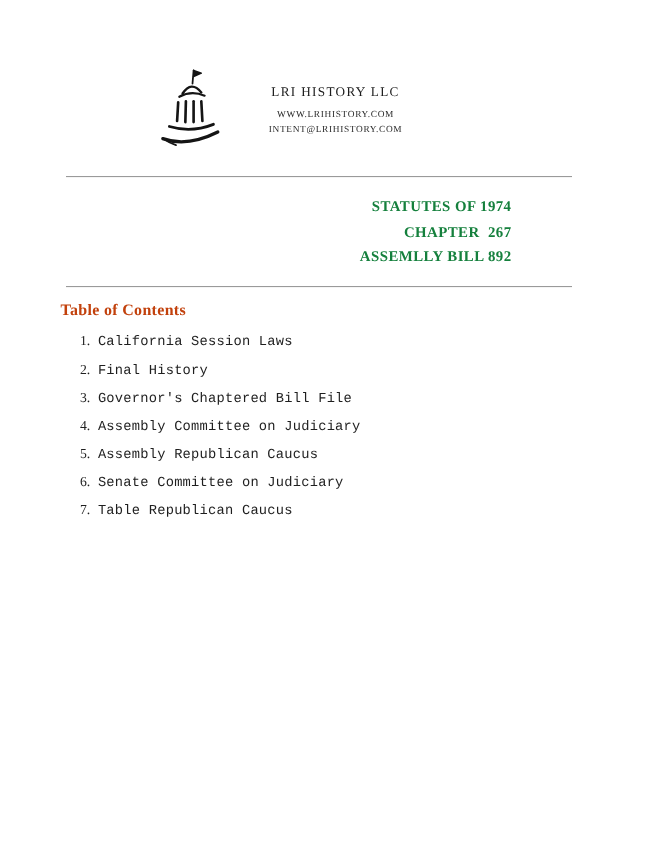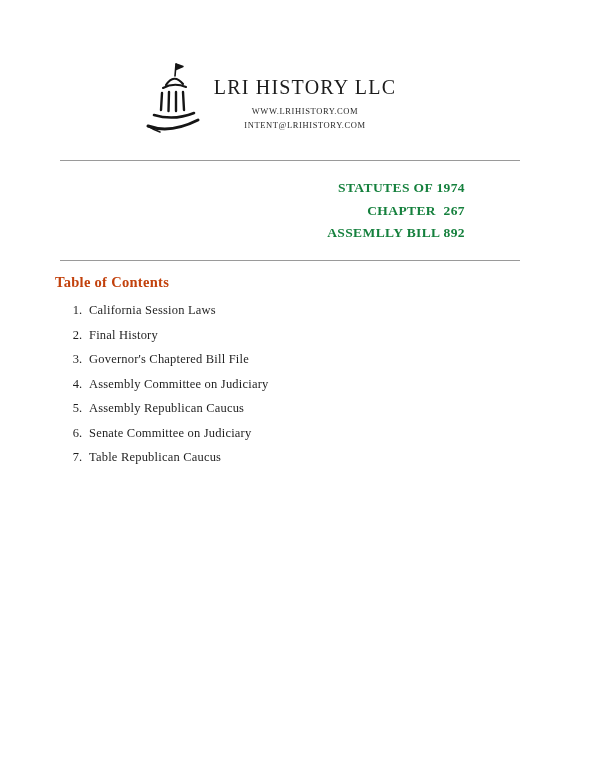--- a/index.html
+++ b/index.html
@@ -26,21 +26,21 @@
     height: 80px;
   }
   .header-text {
     position: absolute;
     left: 210px;
     top: 76px;
     width: 190px;
     text-align: center;
   }
   .company-name {
-    font-size: 20px;
+    font-size: 12px;
     letter-spacing: 1.2px;
     color: #1c1c1c;
     margin-bottom: 7px;
     white-space: nowrap;
   }
   .contact-line {
     font-size: 8.5px;
     letter-spacing: 0.6px;
     color: #2a2a2a;
     margin-bottom: 4px;
@@ -99,20 +99,21 @@
     color: #1f1f1f;
   }
   .toc-num {
     width: 16px;
     text-align: right;
     flex: 0 0 16px;
   }
   .toc-label {
     margin-left: 7px;
     letter-spacing: 0.2px;
+    font-family: Liberation Mono, monospace;
   }
 </style>
 </head>
 <body>
 
 <div class="page">
 
   <div class="logo">
     <svg viewBox="0 0 68 80" width="68" height="80" aria-hidden="true">
       <g fill="none" stroke="#151515" stroke-linecap="round" stroke-linejoin="round">

